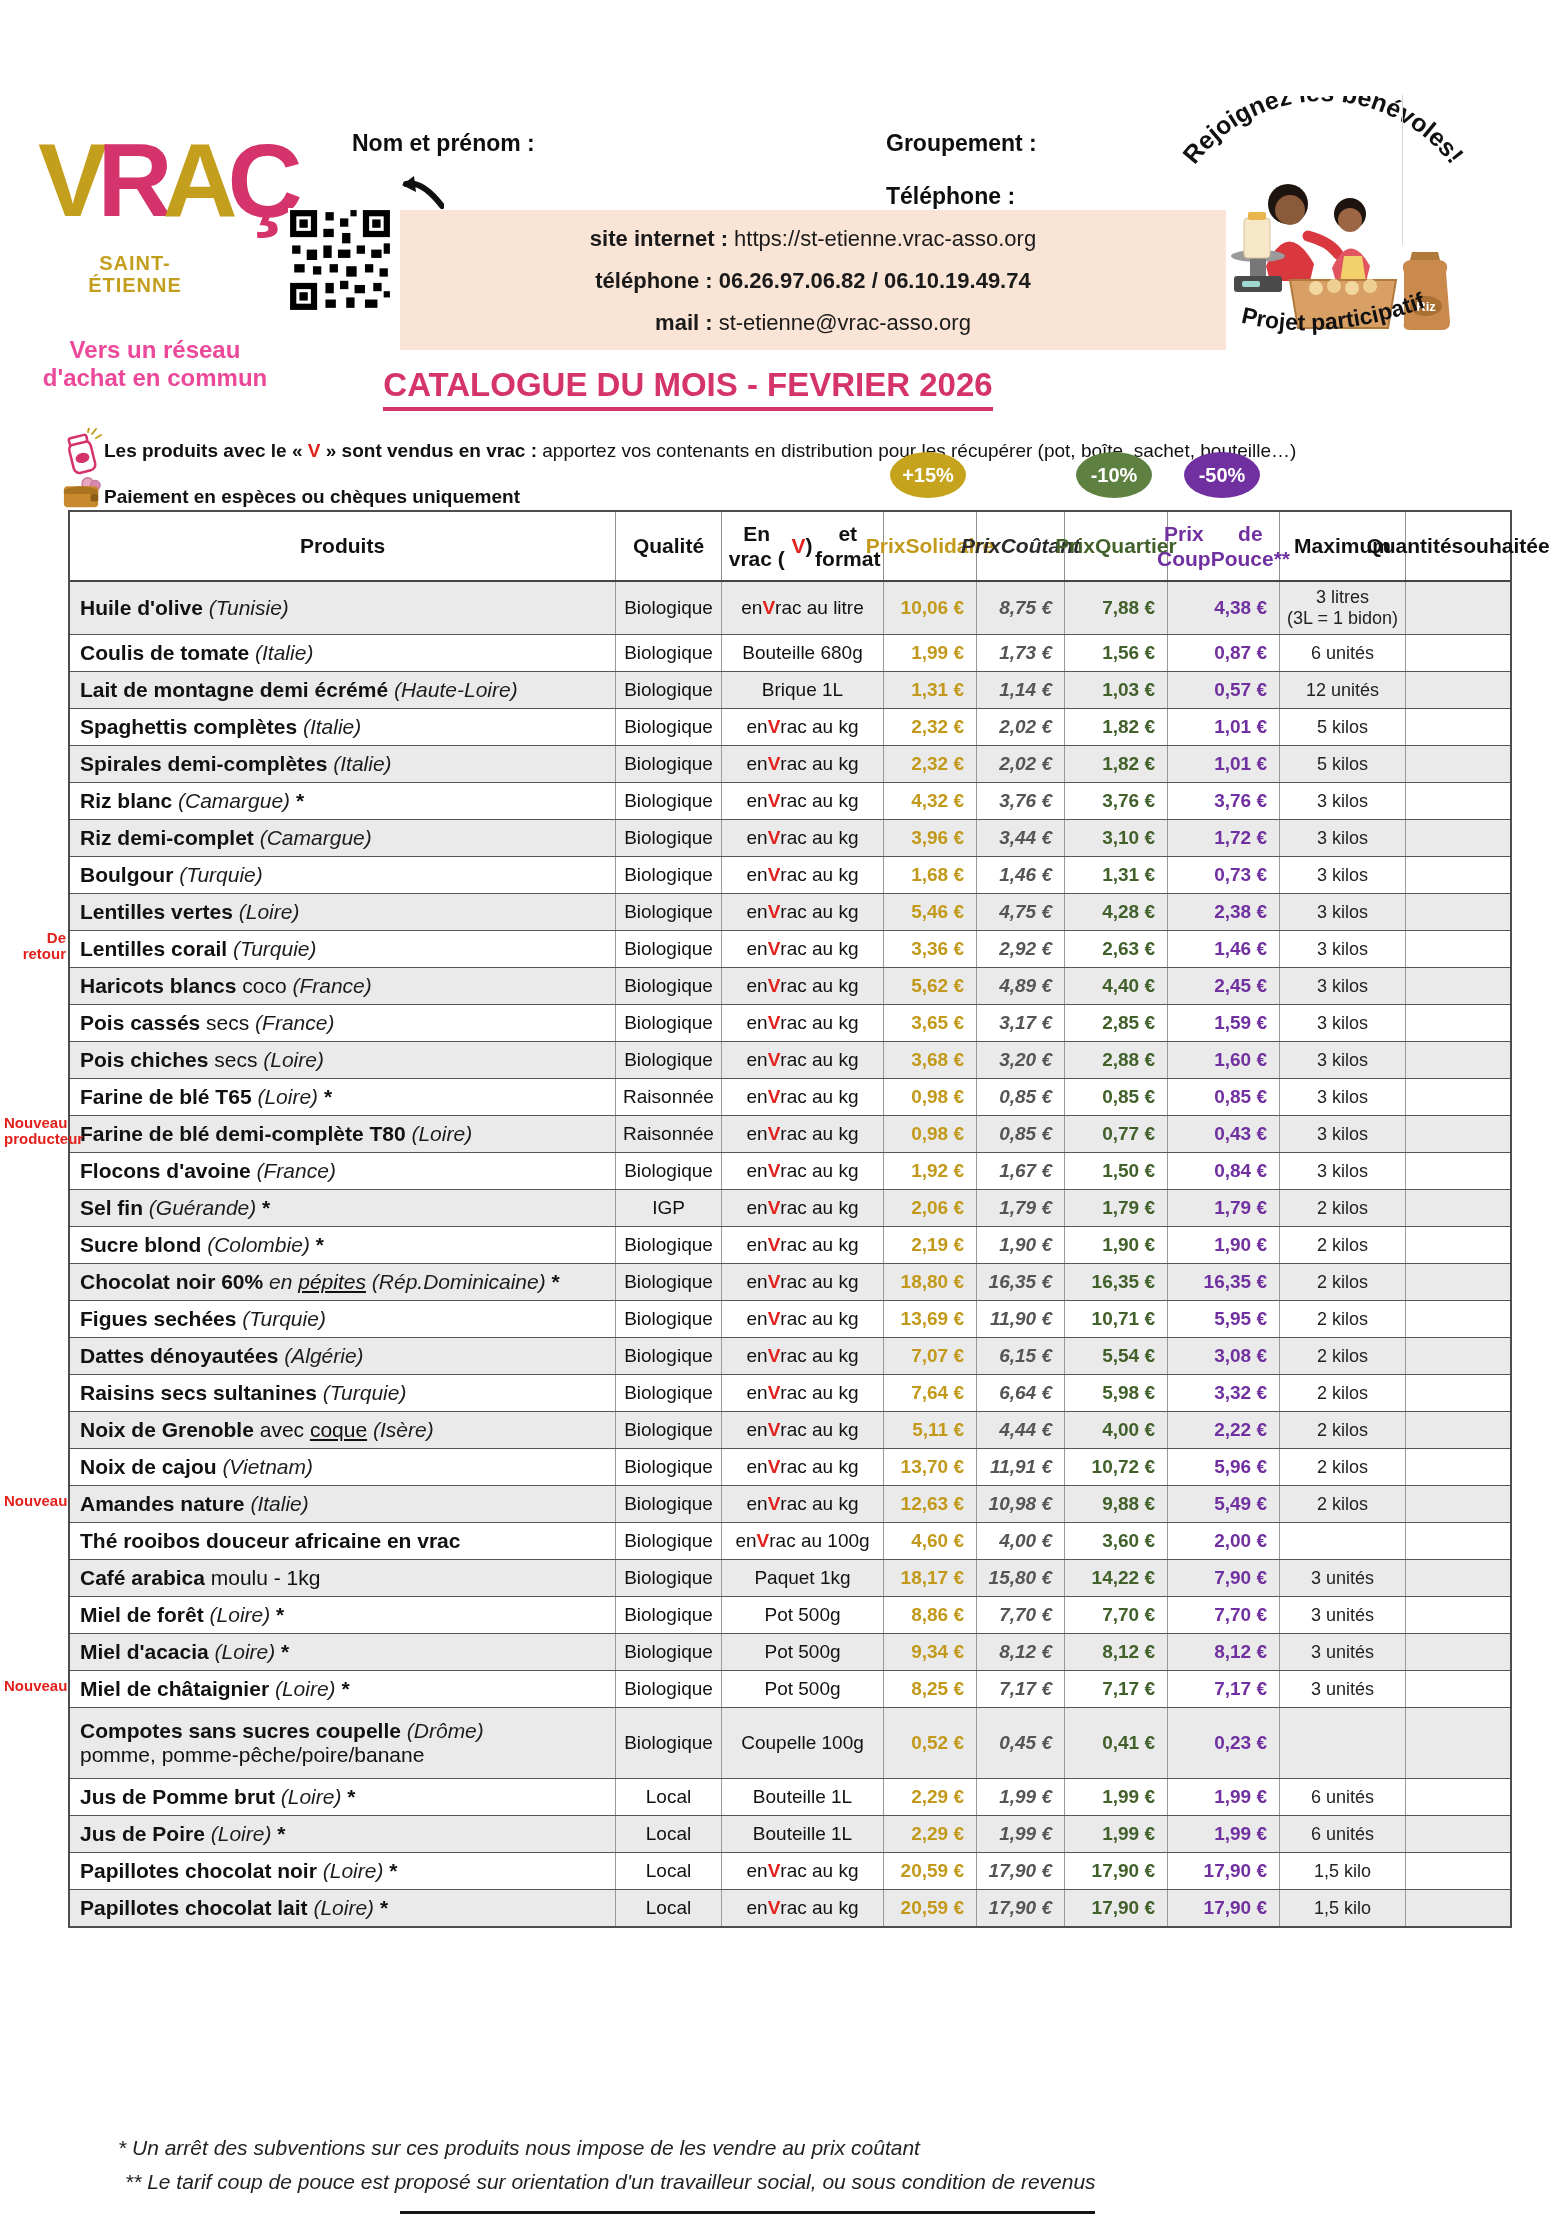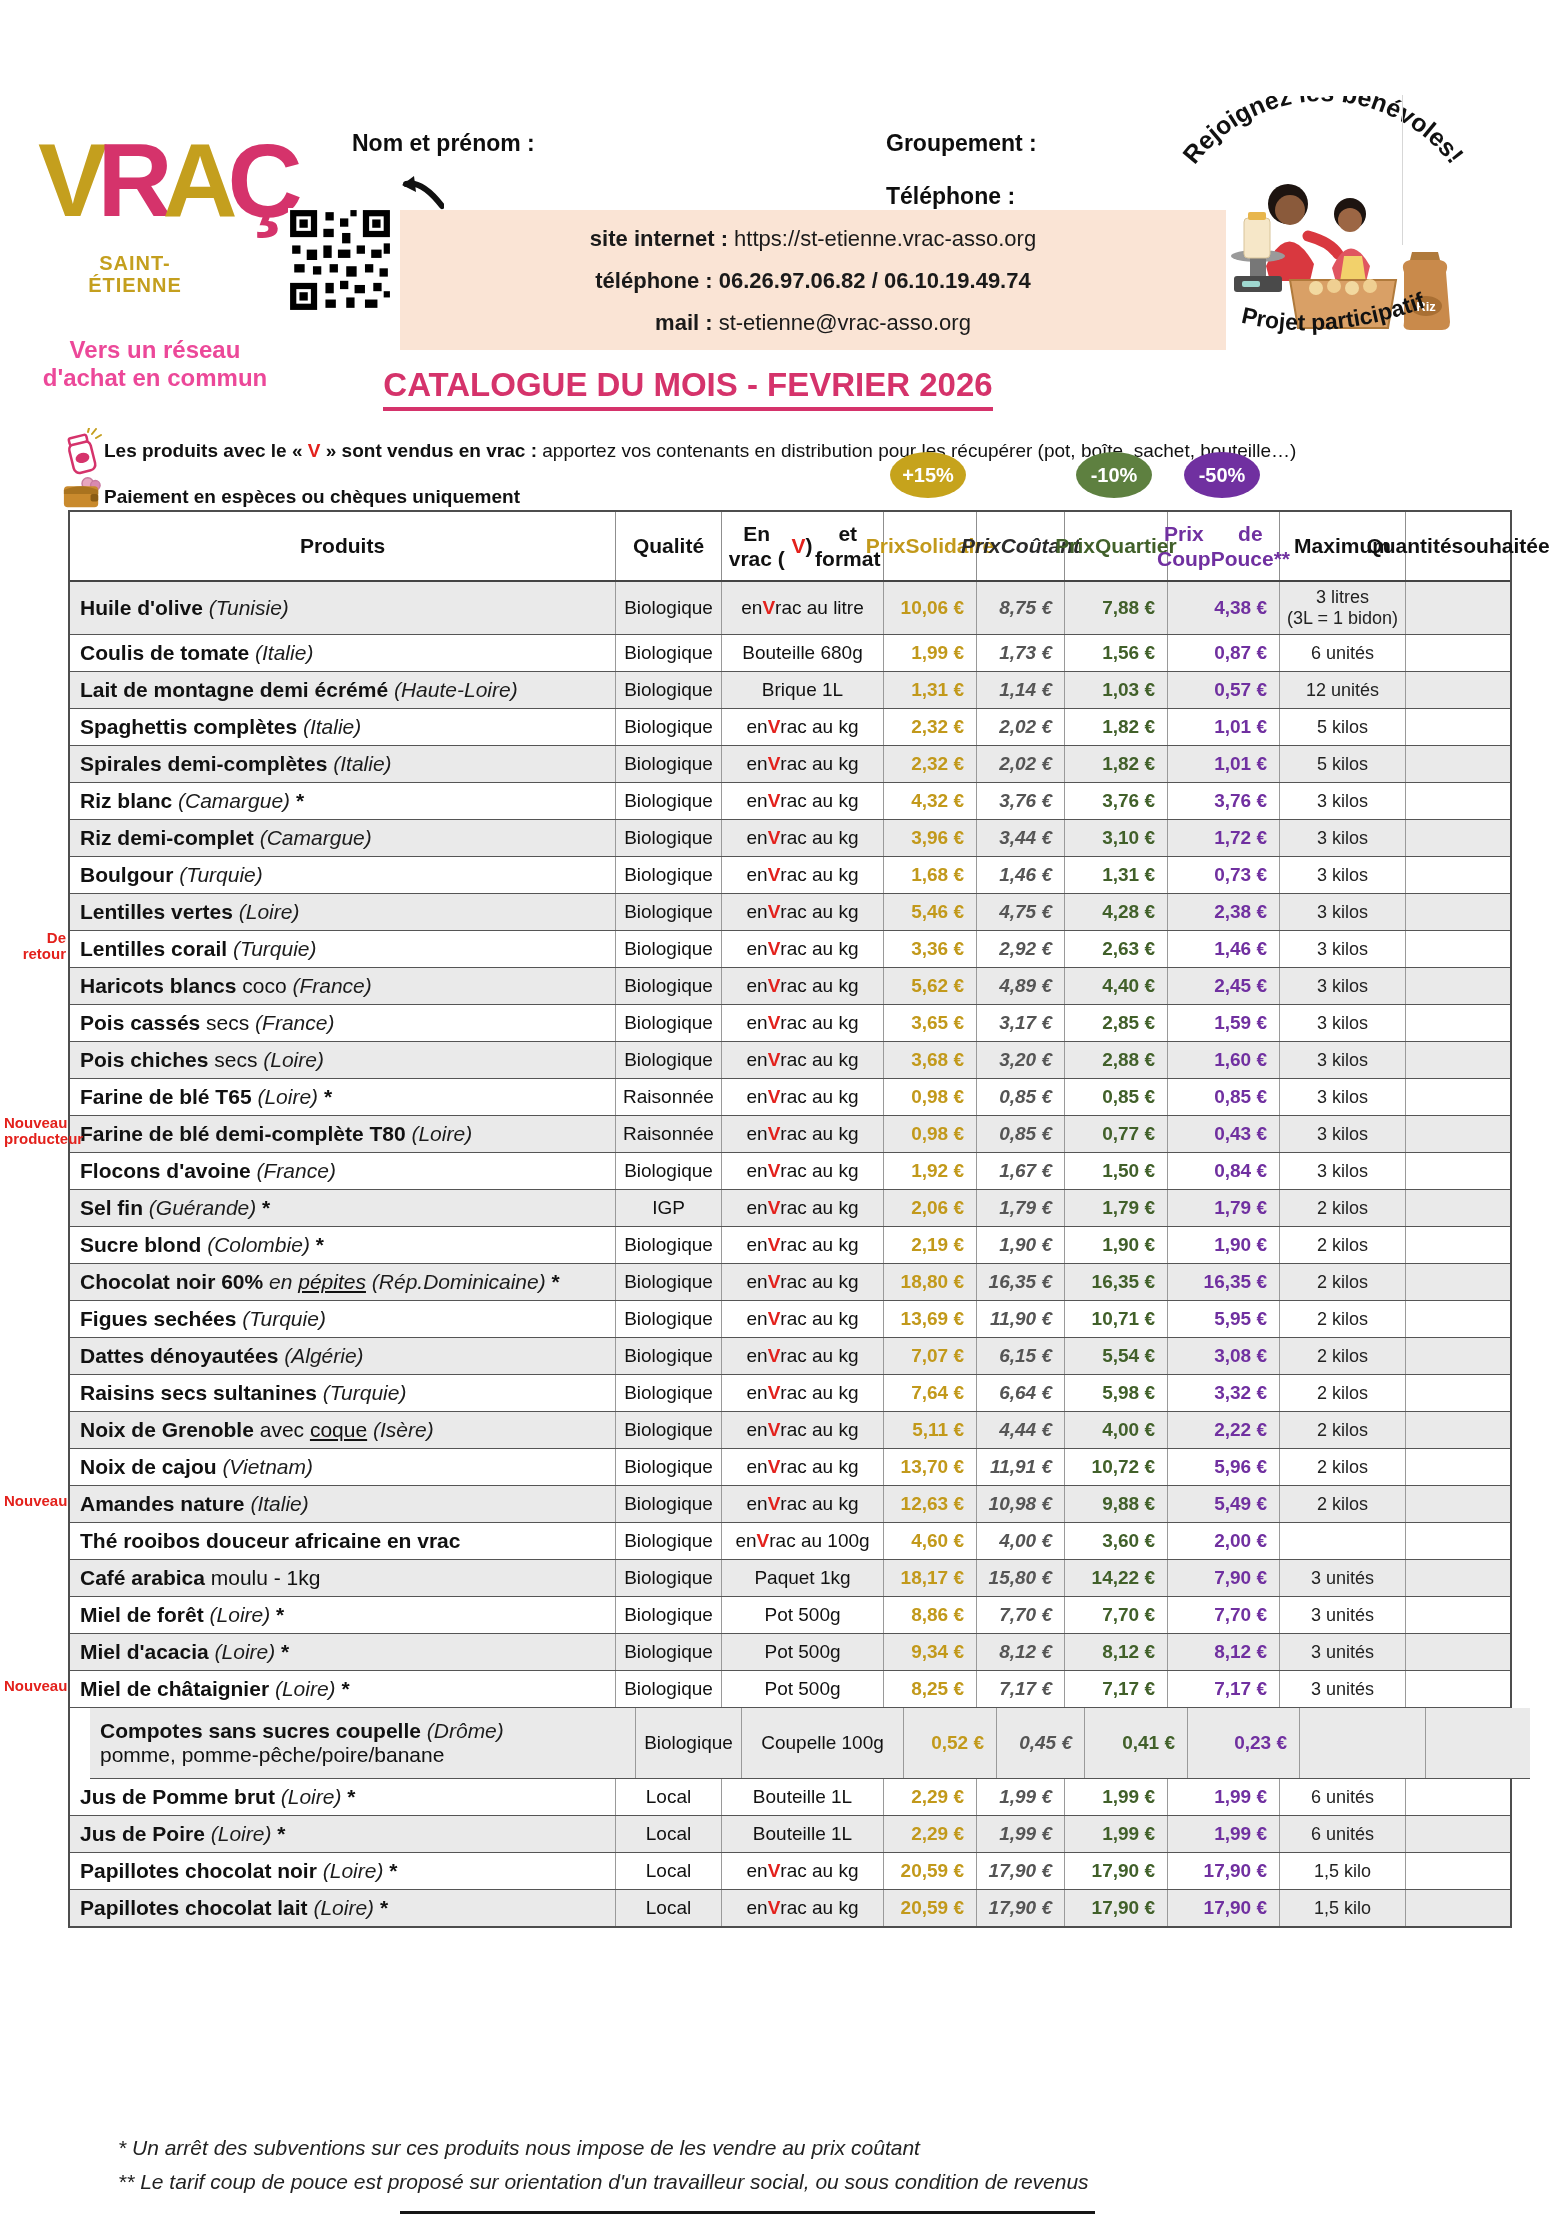--- a/index.html
+++ b/index.html
@@ -719,21 +719,21 @@
           <div class="td center">
             <span class="sg-r">Pot 500g</span>
           </div>
           <div class="td price p-sol">8,25 €</div>
           <div class="td price p-cout">7,17 €</div>
           <div class="td price p-quart">7,17 €</div>
           <div class="td price p-coup">7,17 €</div>
           <div class="td max">3 unités</div>
           <div class="td qty"></div>
         </div>
-        <div class="trow shade" style="height: 70px; margin-left: 20px;">
+        <div class="trow shade" style="height: 70px;">
           <div class="td name">
             <span class="inner"><span class="sg-b">Compotes sans sucres coupelle </span><span class="sg-i">(Drôme)</span><br><span class="sg-r">pomme, pomme-pêche/poire/banane</span></span>
           </div>
           <div class="td center">Biologique</div>
           <div class="td center">
             <span class="sg-r">Coupelle 100g</span>
           </div>
           <div class="td price p-sol">0,52 €</div>
           <div class="td price p-cout">0,45 €</div>
           <div class="td price p-quart">0,41 €</div>
@@ -802,21 +802,21 @@
           <div class="td price p-cout">17,90 €</div>
           <div class="td price p-quart">17,90 €</div>
           <div class="td price p-coup">17,90 €</div>
           <div class="td max">1,5 kilo</div>
           <div class="td qty"></div>
         </div>
       </div>
   </div>
 
   <div class="footnote" style="top:2136px;">* Un arrêt des subventions sur ces produits nous impose de les vendre au prix coûtant</div>
-  <div class="footnote" style="top:2170px;">** Le tarif coup de pouce est proposé sur orientation d'un travailleur social, ou sous condition de revenus</div>
+  <div class="footnote" style="top:2170px;margin-left:7px;">** Le tarif coup de pouce est proposé sur orientation d'un travailleur social, ou sous condition de revenus</div>
   <div class="artifact-b"></div>
 
 <div class="rownote" style="top: 945.5px;">De retour</div>
     <div class="rownote" style="top: 1130.5px;">Nouveau
 producteur</div>
     <div class="rownote" style="top: 1500.5px;">Nouveau</div>
     <div class="rownote" style="top: 1685.5px;">Nouveau</div>
   </div>
 
 </body></html>

